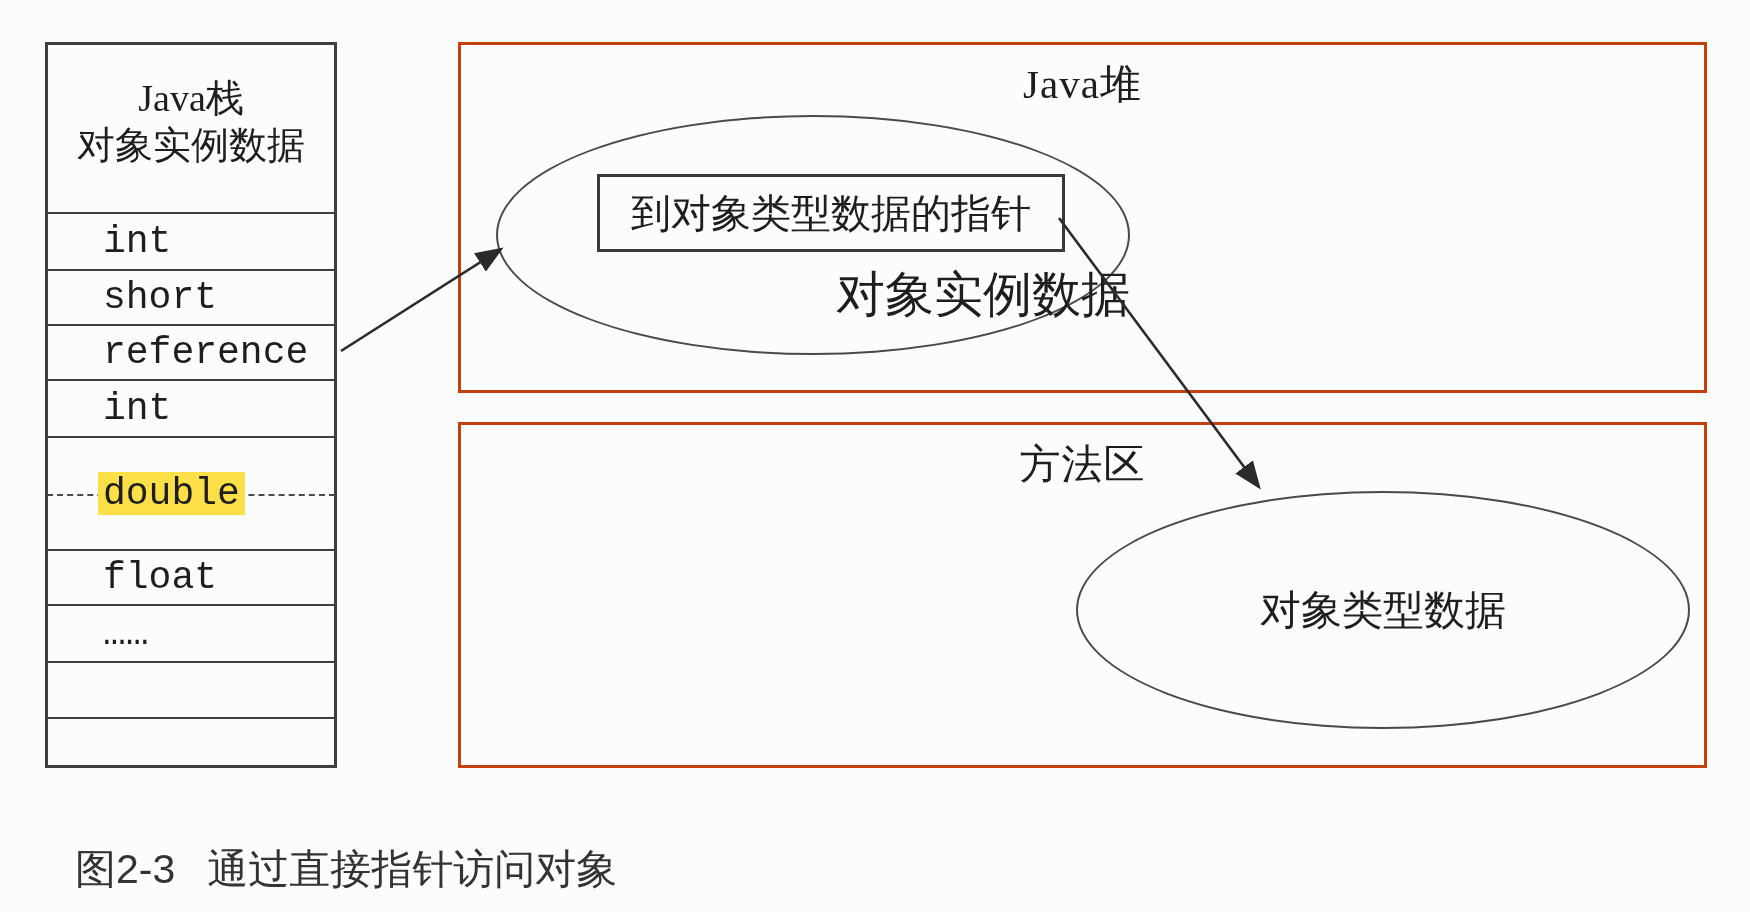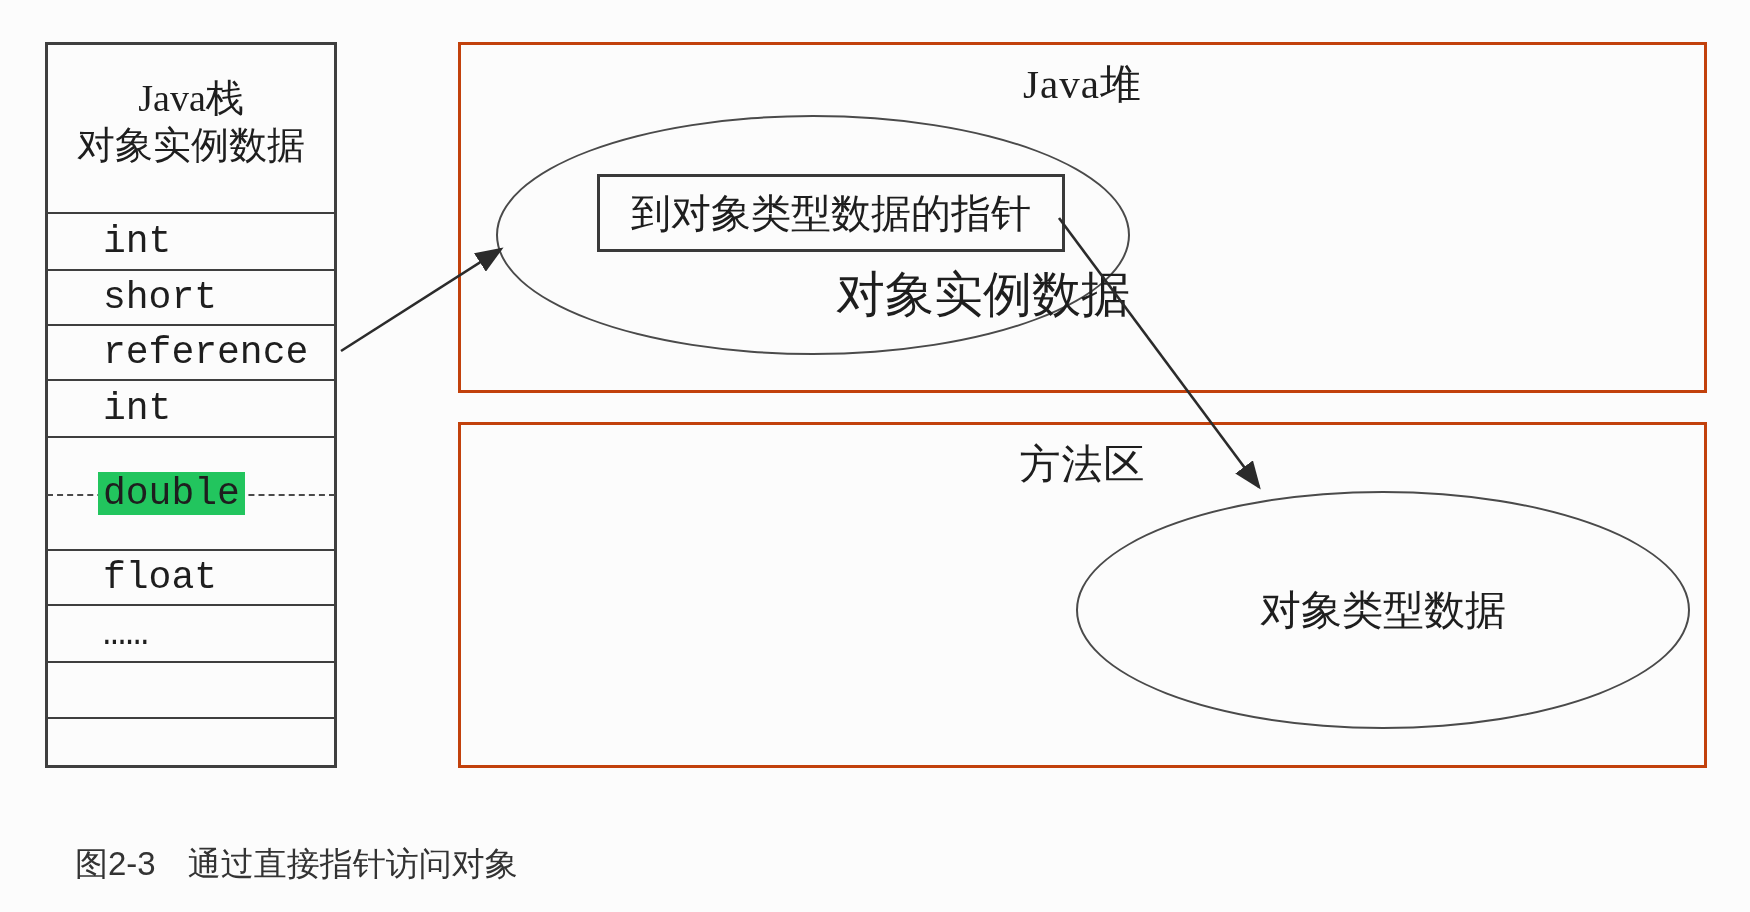--- a/index.html
+++ b/index.html
@@ -20,21 +20,21 @@
   .srow{
     box-sizing:border-box;border-top:2px solid #3f3f3f;
     display:flex;align-items:center;padding-left:55px;
     font-size:38px;position:relative;font-family:Liberation Mono, monospace;
   }
   .srow.first{border-top:none;}
   .srow .dash-line{
     position:absolute;left:-1px;right:-1px;top:50%;height:0;
     border-top:2px dashed #4a4a4a;z-index:0;
   }
-  .srow .over-line{position:relative;z-index:1;background:#22c55e;padding:0 5px;margin-left:-5px;}
+  .srow .over-line{position:relative;z-index:1;background:#fde047;padding:0 5px;margin-left:-5px;}
   
   .region{
     position:absolute;border:3px solid #c2410c;box-sizing:border-box;background:transparent;
   }
   .region-title{
     position:absolute;left:0;right:0;top:12px;text-align:center;
     font-size:41px;letter-spacing:1px;
   }
   
   .ellipse{
@@ -54,21 +54,21 @@
   .type-data-ellipse{
     left:1076px;top:491px;width:614px;height:238px;
     display:flex;align-items:center;justify-content:center;font-size:41px;
   }
   
   .arrows{position:absolute;left:0;top:0;width:1750px;height:912px;pointer-events:none;}
   
   .caption{
     position:absolute;left:75px;top:842px;
     font-family:"Liberation Sans","DejaVu Sans",sans-serif;
-    font-size:33px;color:#333;display:flex;
+    font-size:41px;color:#333;display:flex;
   }
   .caption .cap-num{margin-right:32px;}
 </style>
 </head>
 <body>
 
 <div id="canvas">
 
   <div class="stack-table">
     <div class="stack-header">

